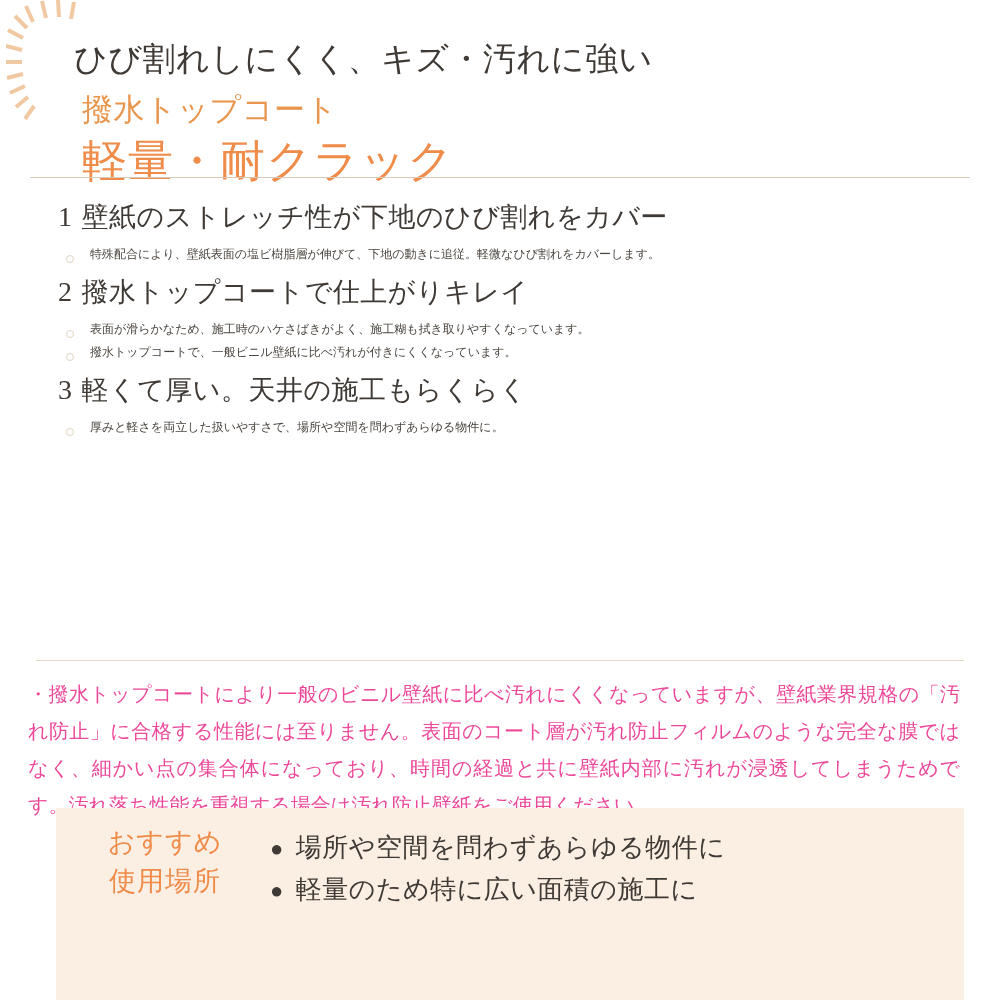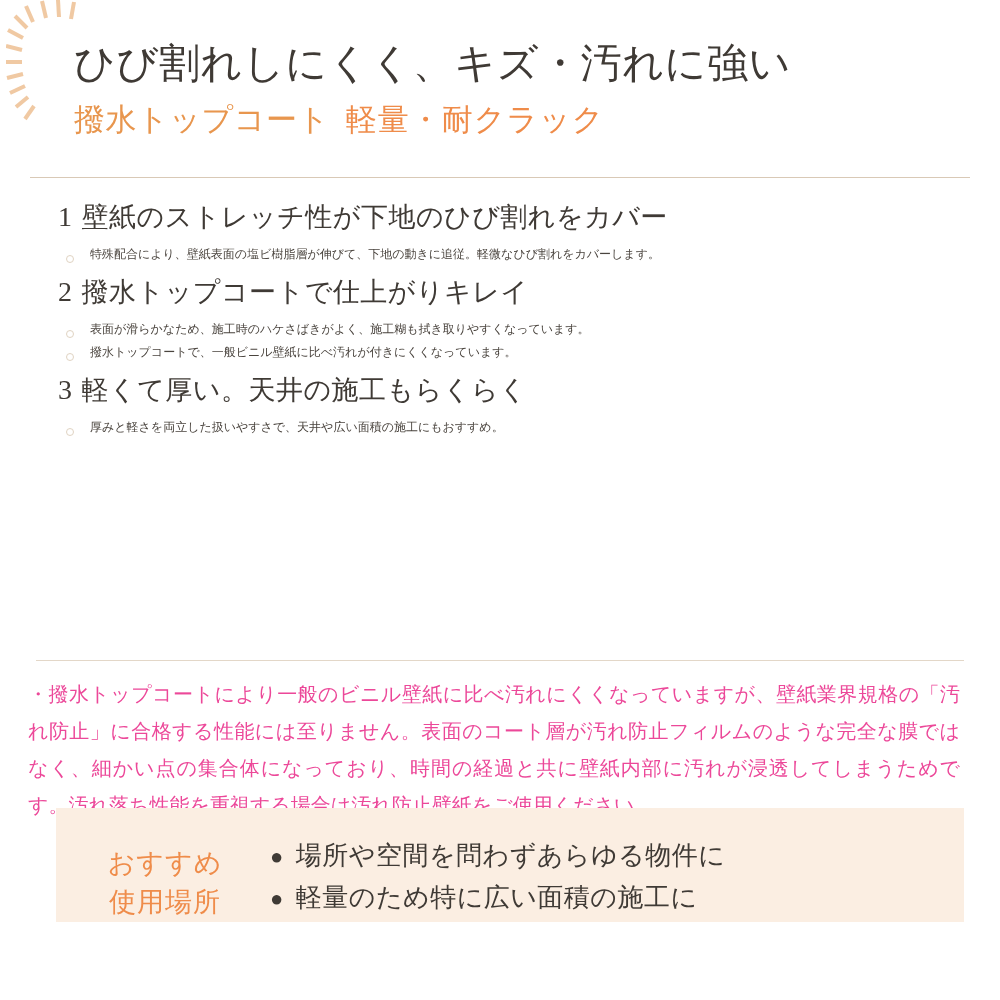--- a/index.html
+++ b/index.html
@@ -32,42 +32,43 @@
   }
 
   
   .header {
     position: absolute;
     left: 74px;
     top: 38px;
     right: 30px;
   }
   .head-line1 {
-    font-size: 41px;
+    font-size: 33px;
     letter-spacing: 0.5px;
     color: #3f3a35;
     line-height: 1.25;
     white-space: nowrap;
   }
   .head-line2 {
     margin-top: 10px;
     white-space: nowrap;
     display: flex;
     align-items: baseline;
+    flex-direction: column;
   }
   .head-sub {
     font-size: 31px;
     color: #e8964e;
     letter-spacing: 0.5px;
   }
   .head-main {
-    font-size: 31px;
+    font-size: 45px;
     color: #ef8c4a;
     letter-spacing: 1px;
-    margin-left: 16px;
+    margin-left: 8px;
   }
 
   .rule {
     position: absolute;
     left: 30px;
     right: 30px;
     top: 177px;
     height: 1px;
     background: #d9c9b6;
   }
@@ -150,24 +151,24 @@
     color: #ec4899;
     text-align: justify;
   }
 
   
   .rec-box {
     position: absolute;
     left: 56px;
     right: 36px;
     top: 808px;
-    height: 114px;
+    height: 192px;
     background: #fbeee2;
     display: flex;
-    align-items: flex-end;
+    align-items: flex-start;
     padding: 15px 0 0 14px;
     box-sizing: border-box;
   }
   .rec-label {
     width: 190px;
     text-align: center;
     color: #ef8c4a;
     font-size: 27px;
     line-height: 1.45;
     letter-spacing: 1px;
@@ -258,21 +259,21 @@
     </div>
 
     <div class="section sec3">
       <div class="sec-head">
         <span class="sec-num">3</span>
         <span>軽くて厚い。天井の施工もらくらく</span>
       </div>
       <ul class="bullets">
         <li>
           <span class="dot"></span>
-          <span>厚みと軽さを両立した扱いやすさで、天井や広い面積の施工にもおすすめ。</span>
+          <span>厚みと軽さを両立した扱いやすさで、場所や空間を問わずあらゆる物件に。</span>
         </li>
       </ul>
     </div>
 
   </div>
 
   <div class="notice-rule"></div>
   <div class="notice-body">・撥水トップコートにより一般のビニル壁紙に比べ汚れにくくなっていますが、壁紙業界規格の「汚れ防止」に合格する性能には至りません。表面のコート層が汚れ防止フィルムのような完全な膜ではなく、細かい点の集合体になっており、時間の経過と共に壁紙内部に汚れが浸透してしまうためです。汚れ落ち性能を重視する場合は汚れ防止壁紙をご使用ください。</div>
 
   <div class="rec-box">

